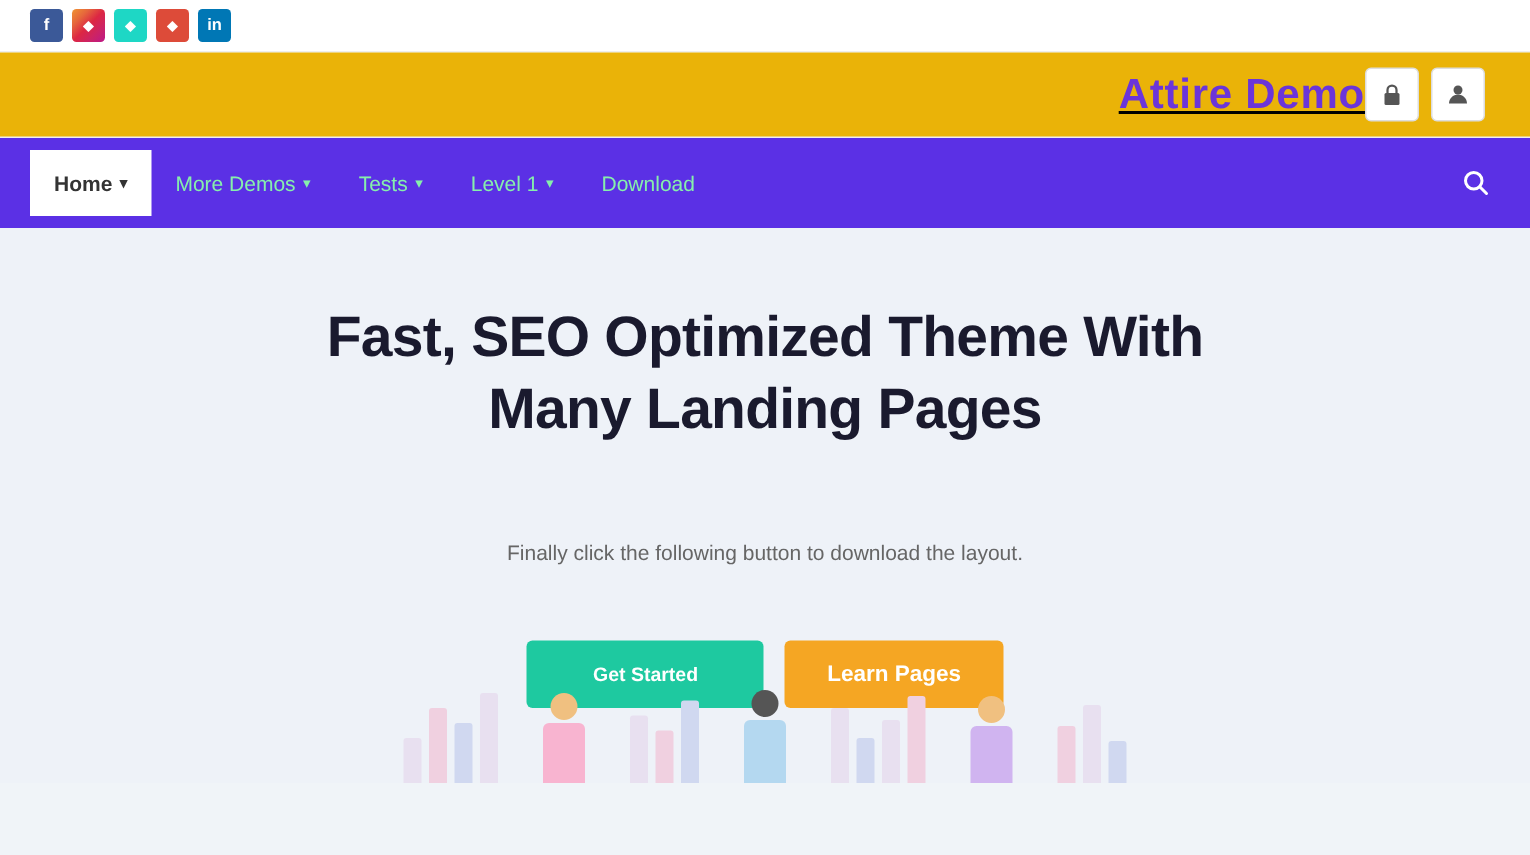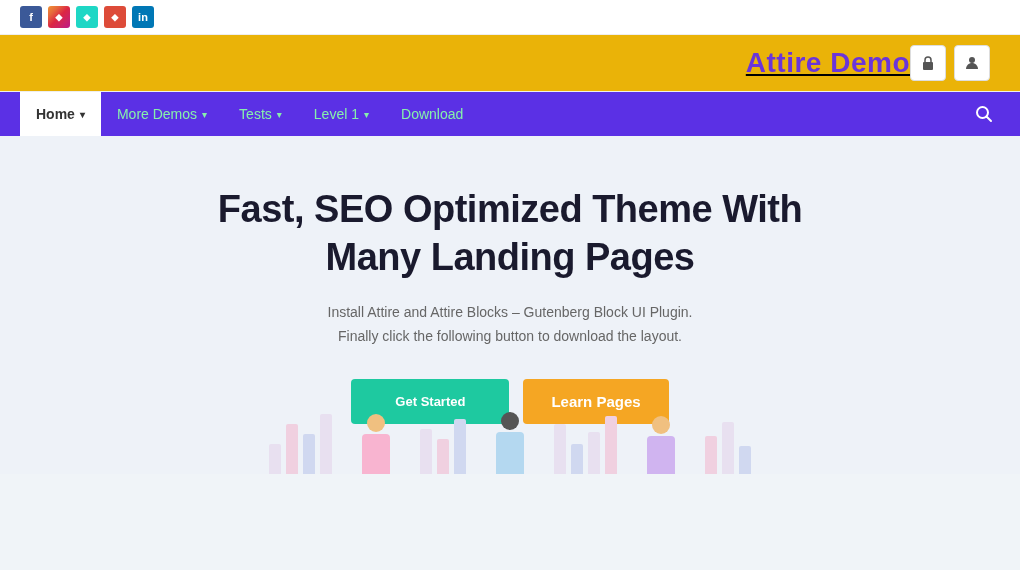--- a/index.html
+++ b/index.html
@@ -54,21 +54,21 @@
       cursor: pointer; background: #fff; font-size: 16px; color: #555;
     }
 
     
     .navbar {
       background: #5b30e5;
       padding: 0 20px;
       display: flex;
       align-items: center;
       justify-content: space-between;
-      height: 44px;
+      height: 60px;
     }
     .nav-items { display: flex; align-items: center; gap: 0; }
     .nav-item {
       padding: 0 16px;
       height: 44px;
       display: flex;
       align-items: center;
       font-size: 14px;
       color: #86efac;
       cursor: pointer;
@@ -87,20 +87,21 @@
     .hero {
       background: #eef2f8;
       display: flex;
       flex-direction: column;
       align-items: center;
       justify-content: flex-start;
       padding: 50px 20px 20px;
       text-align: center;
       position: relative;
       flex: 1;
+      gap: 16px;
     }
     .hero-title {
       font-size: 38px;
       font-weight: 900;
       color: #1a1a2e;
       line-height: 1.25;
       max-width: 620px;
       margin-bottom: 20px;
       letter-spacing: -0.5px;
     }
@@ -217,21 +218,21 @@
     <svg width="18" height="18" viewBox="0 0 18 18" fill="none">
       <circle cx="7.5" cy="7.5" r="5.5" stroke="#fff" stroke-width="2"></circle>
       <line x1="11.5" y1="11.5" x2="16" y2="16" stroke="#fff" stroke-width="2" stroke-linecap="round"></line>
     </svg>
   </div>
 </div>
 
 <div class="hero">
   <h1 class="hero-title">Fast, SEO Optimized Theme With Many Landing Pages</h1>
   <div class="hero-sub">
-    <span>Install Attire and Attire Blocks – Gutenberg Block UI Plugin.</span><br>
+    <br>
     <span>Finally click the following button to download the layout.</span>
   </div>
   <div class="hero-buttons">
     <button class="btn-get-started">Get Started</button>
     <button class="btn-learn-more">Learn Pages</button>
   </div>
 
   <div class="illustration-row">
 
     <div class="bar-group">

